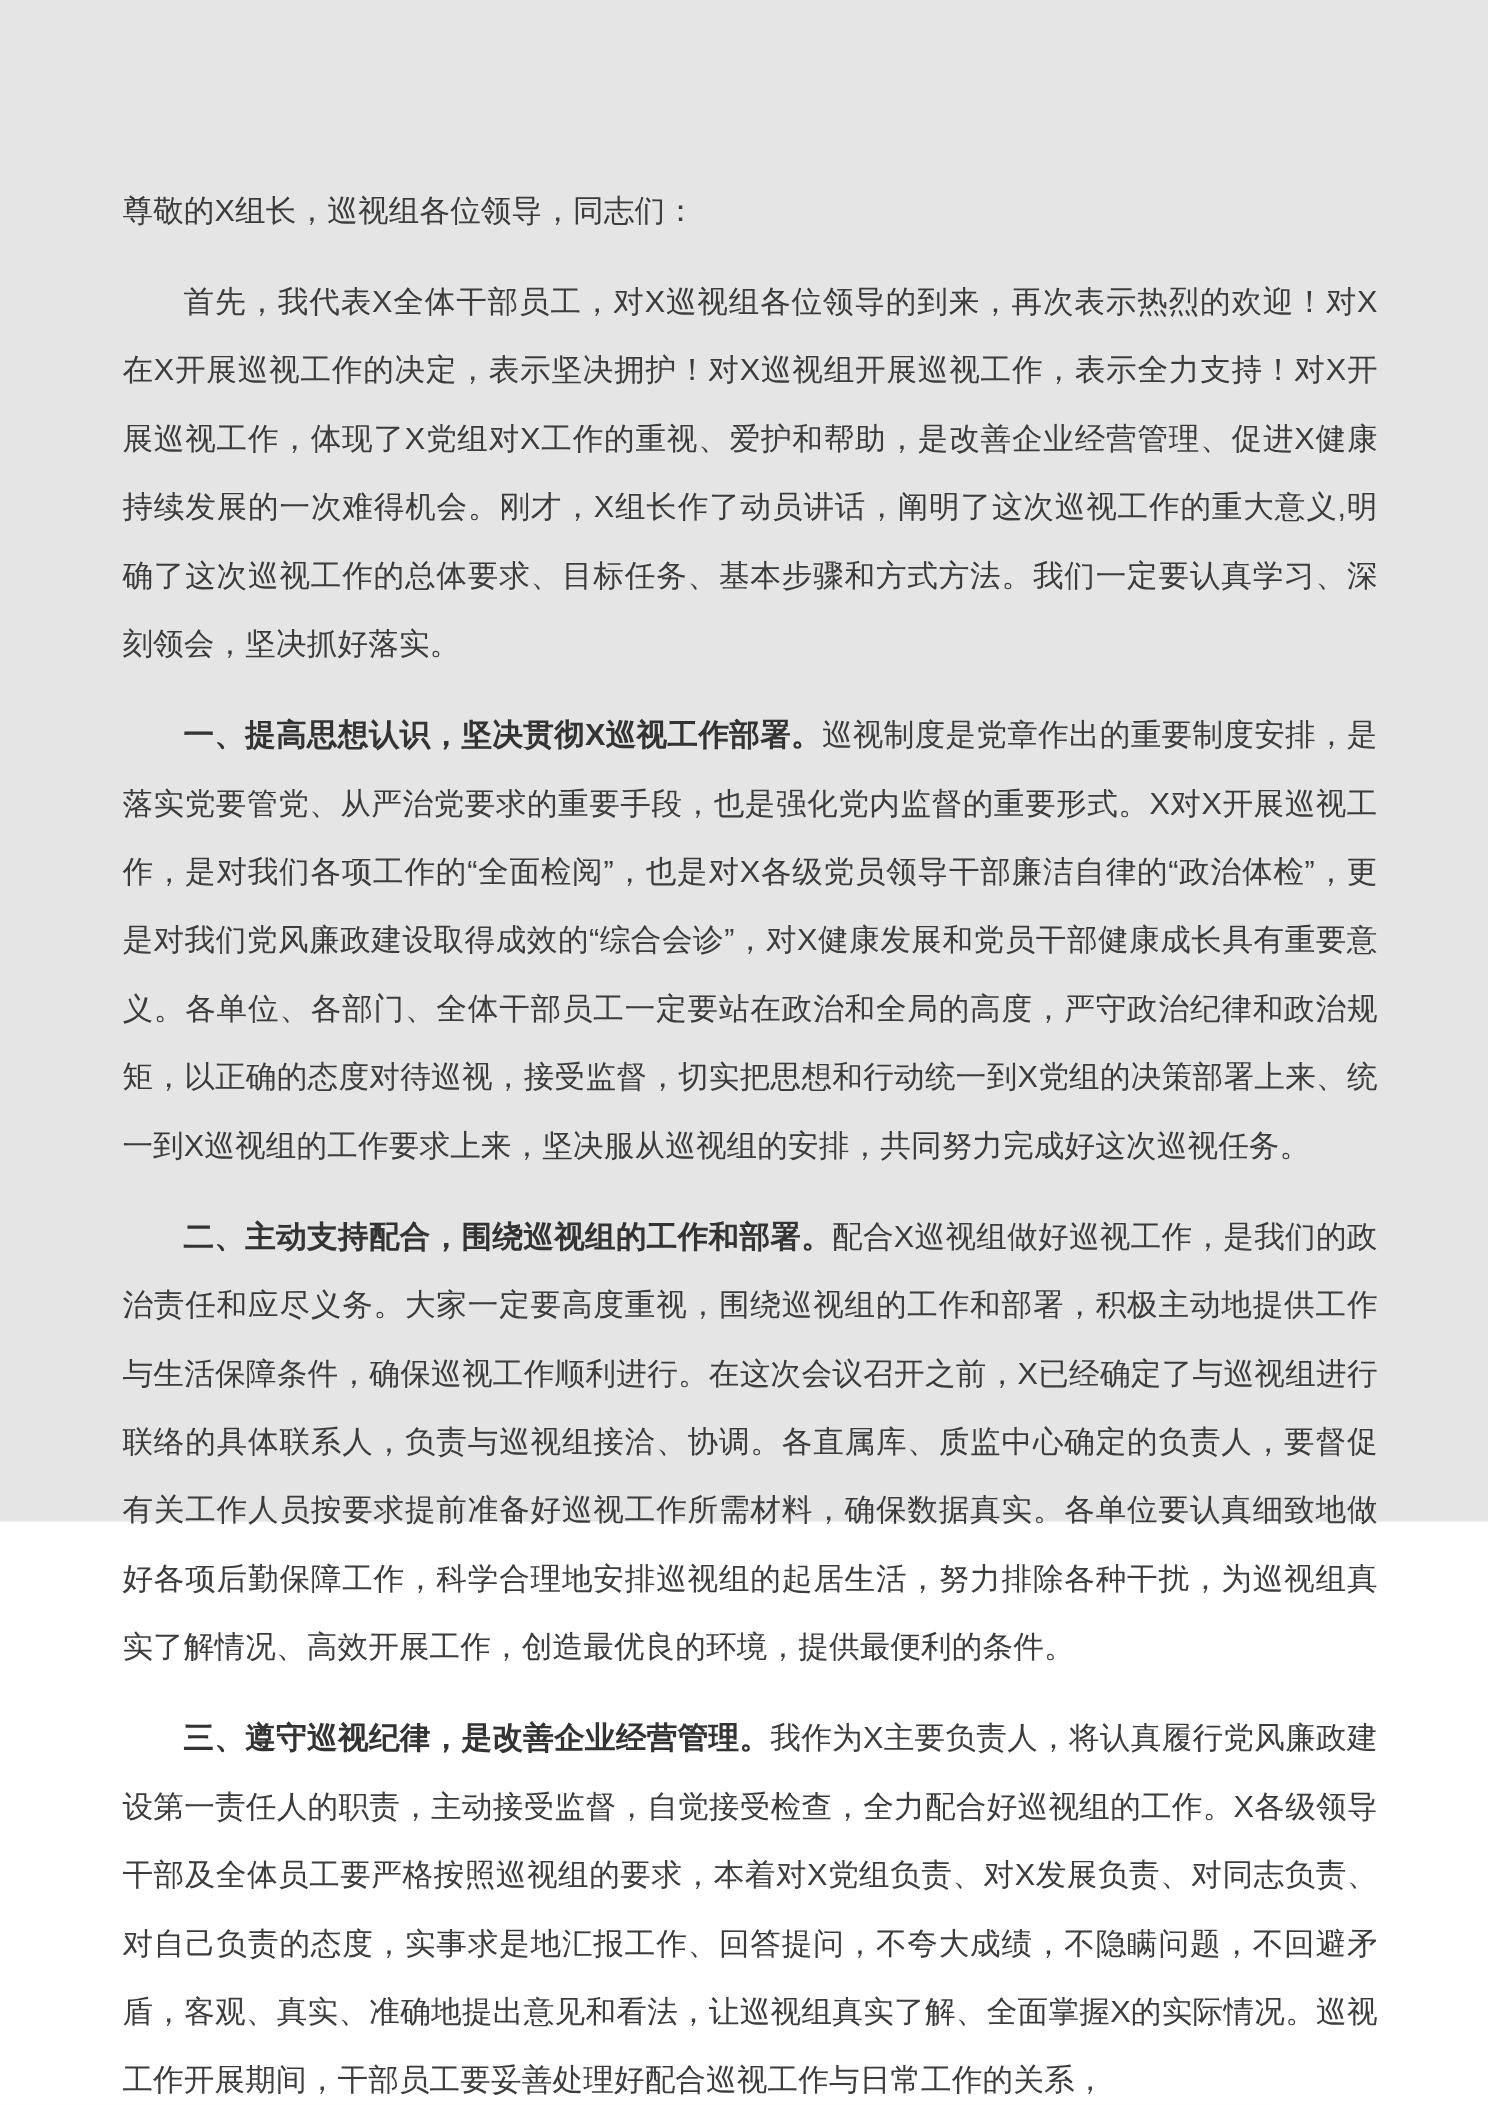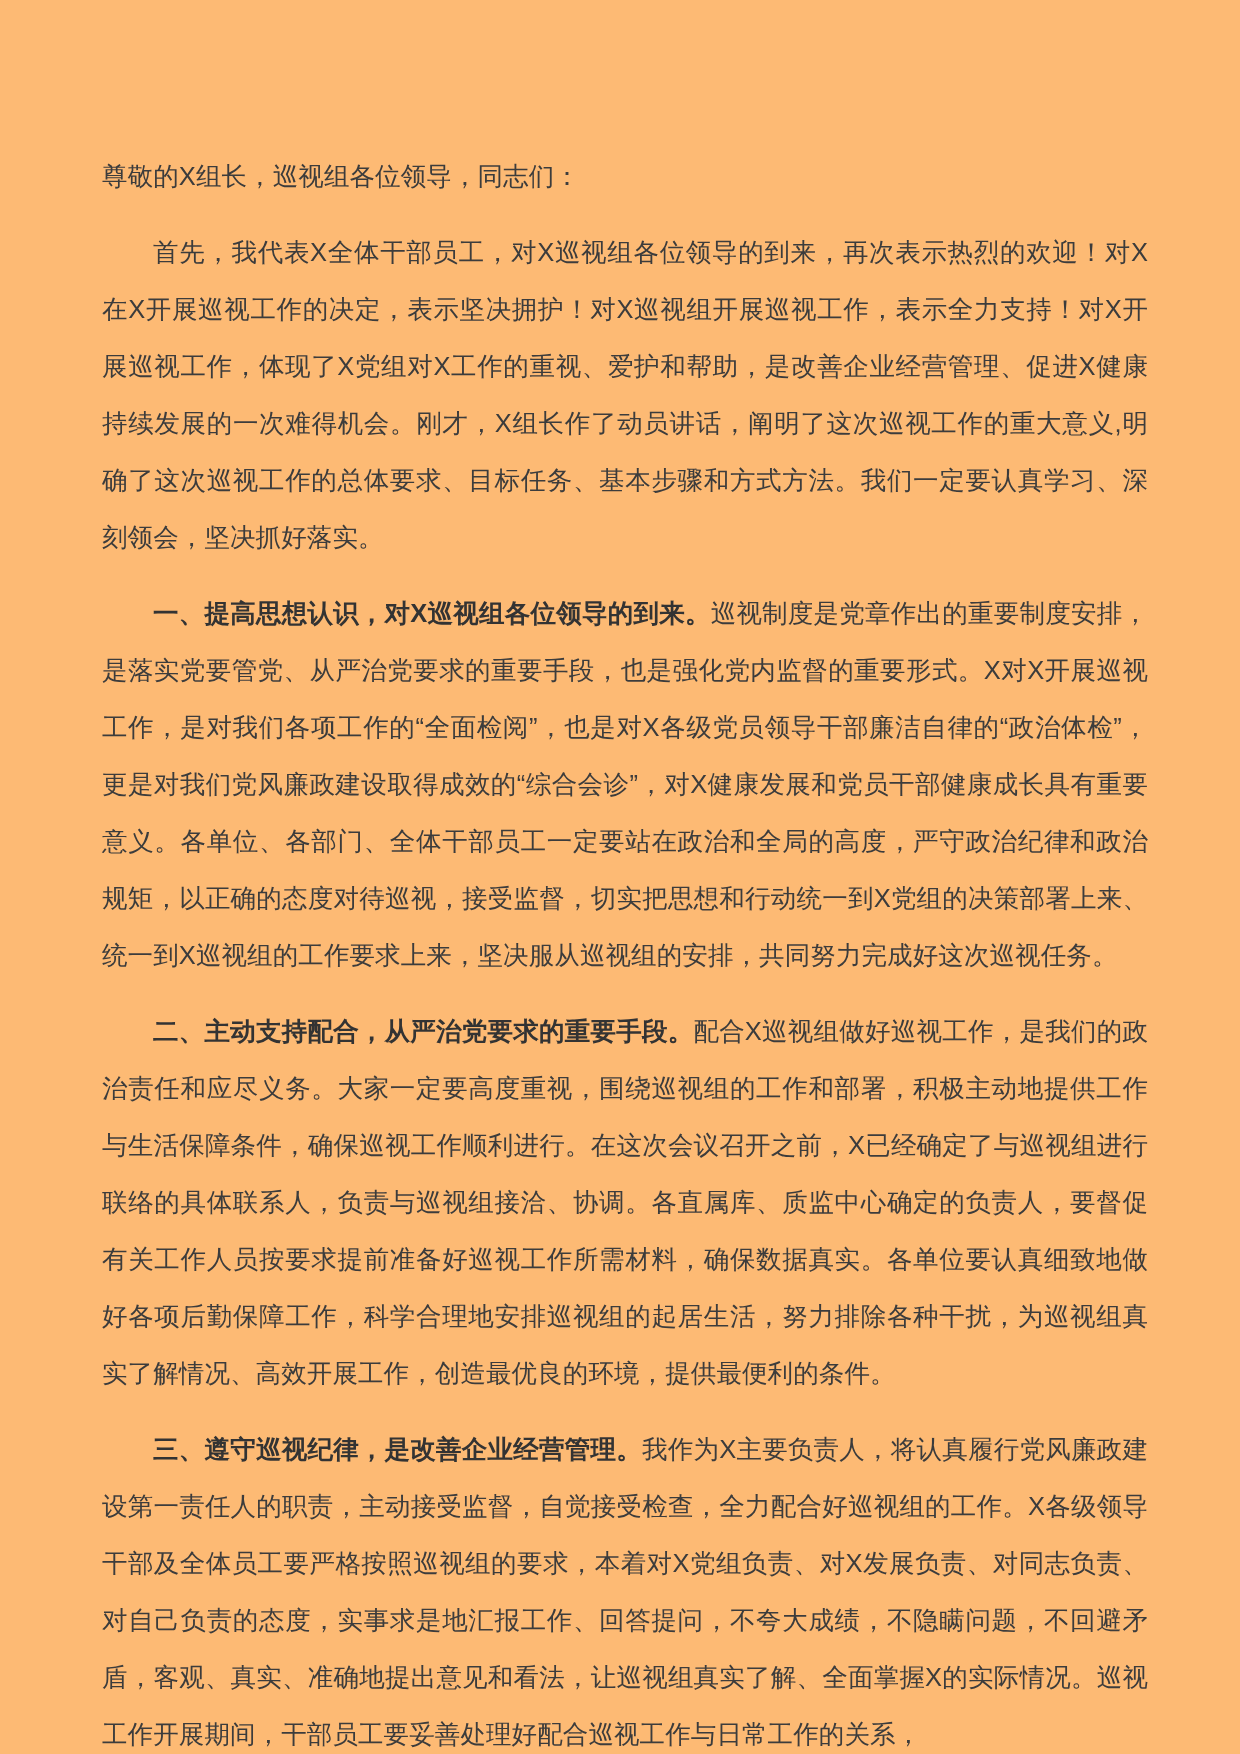--- a/index.html
+++ b/index.html
@@ -8,24 +8,24 @@
     background: #ffffff;
   }
   body {
     width: 1240px;
     height: 1754px;
     font-family: "Liberation Sans", "DejaVu Sans", sans-serif;
     overflow: hidden;
   }
   .page {
     width: 1240px;
-    height: 1754px;
+    height: 1268px;
     box-sizing: border-box;
     padding: 148px 92px 0 102px;
-    background: #fdba74;
+    background: #e5e5e5;
     position: relative;
   }
   .doc-body {
     color: #3c3c3c;
     font-size: 25.5px;
     line-height: 57px;
     text-align: justify;
     text-justify: inter-ideograph;
     letter-spacing: 0.1px;
   }
@@ -54,25 +54,25 @@
 <div class="page">
   <div class="doc-body">
 
     <p class="salutation">尊敬的X组长，巡视组各位领导，同志们：</p>
 
     <p class="para">
       <span>首先，我代表X全体干部员工，对X巡视组各位领导的到来，再次表示热烈的欢迎！对X在X开展巡视工作的决定，表示坚决拥护！对X巡视组开展巡视工作，表示全力支持！对X开展巡视工作，体现了X党组对X工作的重视、爱护和帮助，是改善企业经营管理、促进X健康持续发展的一次难得机会。刚才，X组长作了动员讲话，阐明了这次巡视工作的重大意义,明确了这次巡视工作的总体要求、目标任务、基本步骤和方式方法。我们一定要认真学习、深刻领会，坚决抓好落实。</span>
     </p>
 
     <p class="para">
-      <span class="lead">一、提高思想认识，对X巡视组各位领导的到来。</span><span>巡视制度是党章作出的重要制度安排，是落实党要管党、从严治党要求的重要手段，也是强化党内监督的重要形式。X对X开展巡视工作，是对我们各项工作的“全面检阅”，也是对X各级党员领导干部廉洁自律的“政治体检”，更是对我们党风廉政建设取得成效的“综合会诊”，对X健康发展和党员干部健康成长具有重要意义。各单位、各部门、全体干部员工一定要站在政治和全局的高度，严守政治纪律和政治规矩，以正确的态度对待巡视，接受监督，切实把思想和行动统一到X党组的决策部署上来、统一到X巡视组的工作要求上来，坚决服从巡视组的安排，共同努力完成好这次巡视任务。</span>
+      <span class="lead">一、提高思想认识，坚决贯彻X巡视工作部署。</span><span>巡视制度是党章作出的重要制度安排，是落实党要管党、从严治党要求的重要手段，也是强化党内监督的重要形式。X对X开展巡视工作，是对我们各项工作的“全面检阅”，也是对X各级党员领导干部廉洁自律的“政治体检”，更是对我们党风廉政建设取得成效的“综合会诊”，对X健康发展和党员干部健康成长具有重要意义。各单位、各部门、全体干部员工一定要站在政治和全局的高度，严守政治纪律和政治规矩，以正确的态度对待巡视，接受监督，切实把思想和行动统一到X党组的决策部署上来、统一到X巡视组的工作要求上来，坚决服从巡视组的安排，共同努力完成好这次巡视任务。</span>
     </p>
 
     <p class="para">
-      <span class="lead">二、主动支持配合，从严治党要求的重要手段。</span><span>配合X巡视组做好巡视工作，是我们的政治责任和应尽义务。大家一定要高度重视，围绕巡视组的工作和部署，积极主动地提供工作与生活保障条件，确保巡视工作顺利进行。在这次会议召开之前，X已经确定了与巡视组进行联络的具体联系人，负责与巡视组接洽、协调。各直属库、质监中心确定的负责人，要督促有关工作人员按要求提前准备好巡视工作所需材料，确保数据真实。各单位要认真细致地做好各项后勤保障工作，科学合理地安排巡视组的起居生活，努力排除各种干扰，为巡视组真实了解情况、高效开展工作，创造最优良的环境，提供最便利的条件。</span>
+      <span class="lead">二、主动支持配合，围绕巡视组的工作和部署。</span><span>配合X巡视组做好巡视工作，是我们的政治责任和应尽义务。大家一定要高度重视，围绕巡视组的工作和部署，积极主动地提供工作与生活保障条件，确保巡视工作顺利进行。在这次会议召开之前，X已经确定了与巡视组进行联络的具体联系人，负责与巡视组接洽、协调。各直属库、质监中心确定的负责人，要督促有关工作人员按要求提前准备好巡视工作所需材料，确保数据真实。各单位要认真细致地做好各项后勤保障工作，科学合理地安排巡视组的起居生活，努力排除各种干扰，为巡视组真实了解情况、高效开展工作，创造最优良的环境，提供最便利的条件。</span>
     </p>
 
     <p class="para">
       <span class="lead">三、遵守巡视纪律，是改善企业经营管理。</span><span>我作为X主要负责人，将认真履行党风廉政建设第一责任人的职责，主动接受监督，自觉接受检查，全力配合好巡视组的工作。X各级领导干部及全体员工要严格按照巡视组的要求，本着对X党组负责、对X发展负责、对同志负责、对自己负责的态度，实事求是地汇报工作、回答提问，不夸大成绩，不隐瞒问题，不回避矛盾，客观、真实、准确地提出意见和看法，让巡视组真实了解、全面掌握X的实际情况。巡视工作开展期间，干部员工要妥善处理好配合巡视工作与日常工作的关系，</span>
     </p>
 
   </div>
 </div>
 
 </body></html>

